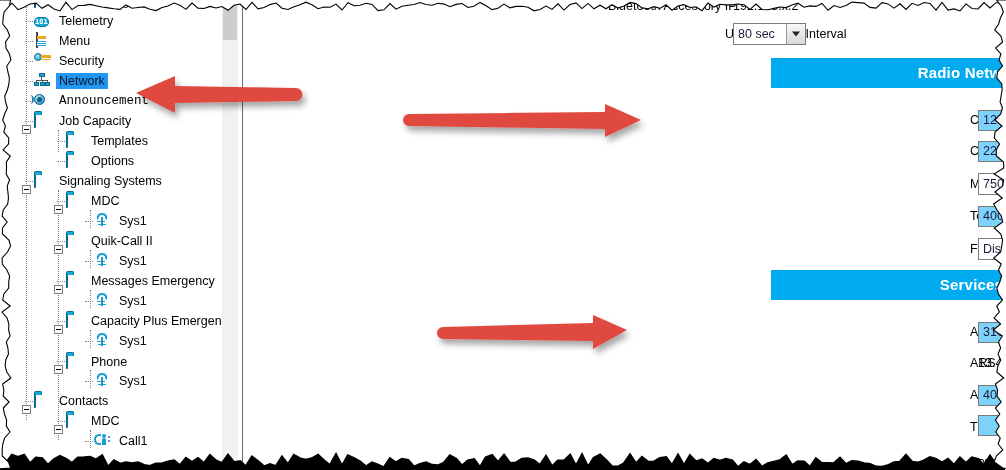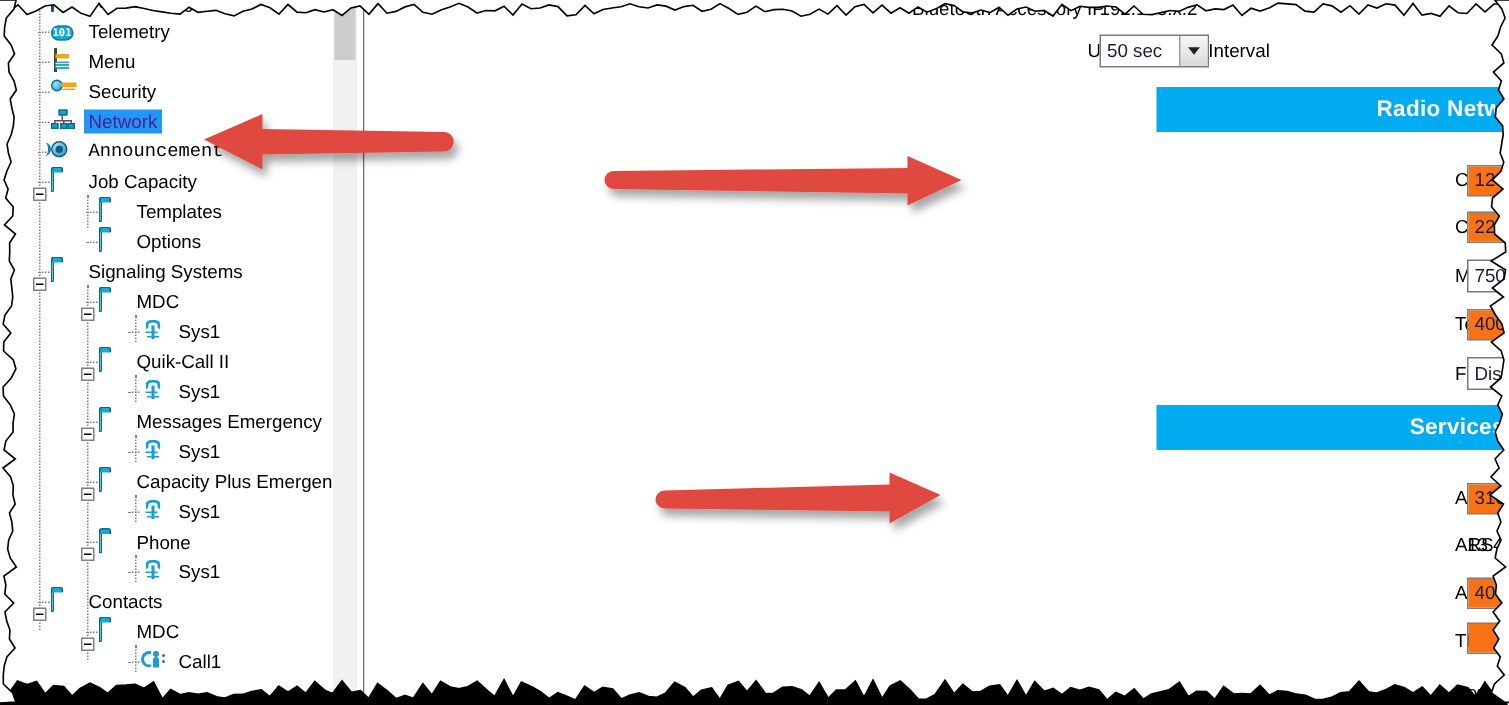--- a/index.html
+++ b/index.html
@@ -17,21 +17,21 @@
   
   .tree-panel{
     position:absolute;left:0;top:0;width:260px;height:470px;
     background:#ffffff;overflow:hidden;
   }
   .tree-node{
     position:absolute;height:20px;display:flex;align-items:center;
     white-space:nowrap;font-size:12.5px;color:#000;
   }
   .tree-node .lbl{padding:1px 3px 1px 3px;line-height:14px;}
-  .tree-node.sel .lbl{background:#2196f3;color:#4c1d95;}
+  .tree-node.sel .lbl{background:#2196f3;color:#0f172a;}
   .ico{width:17px;height:16px;margin-right:5px;flex:0 0 auto;position:relative;}
 
   
   .vline{position:absolute;width:1px;border-left:1px dotted #808080;}
   .hline{position:absolute;height:1px;border-top:1px dotted #808080;}
   .expander{
     position:absolute;width:9px;height:9px;border:1px solid #808080;
     background:#fff;box-sizing:border-box;
   }
   .expander:before{
@@ -121,21 +121,21 @@
   }
   .ctl{position:relative;}
 
   
   .spin{
     display:inline-flex;align-items:stretch;height:21px;
     border:1px solid #7b7b7b;background:#fff;box-sizing:border-box;
   }
   .spin .val{
     flex:1;padding:0 4px;font-size:12.5px;color:#1b1b3a;display:flex;align-items:center;
-    background:#f97316;
+    background:#7dd3fc;
   }
   .spin .btns{
     width:15px;border-left:1px solid #9a9a9a;display:flex;flex-direction:column;
     background:#e9e9e9;
   }
 
   
   .combo{
     display:inline-flex;align-items:stretch;height:22px;
     border:1px solid #7b7b7b;background:#fff;box-sizing:border-box;
@@ -305,21 +305,21 @@
 
   <div class="form-panel">
 
     <div class="fade-text" style="left:365px;top:-1px;">Bluetooth Accessory IP</div>
     <div class="fade-text" style="left:490px;top:-1px;">192.168.x.2</div>
 
     <div class="row" style="left:490px;top:22px;">
       <span class="lab">USB DNS-SD Interval</span>
       <span class="ctl">
         <span class="combo" style="width:73px;">
-          <span class="val">50 sec</span>
+          <span class="val">80 sec</span>
           <span class="arrow"></span>
         </span>
       </span>
     </div>
 
     <div class="section-bar" style="top:58px;">Radio Network</div>
 
     <div class="row" style="left:735px;top:108px;">
       <span class="lab">CAI Network</span>
       <span class="ctl">

